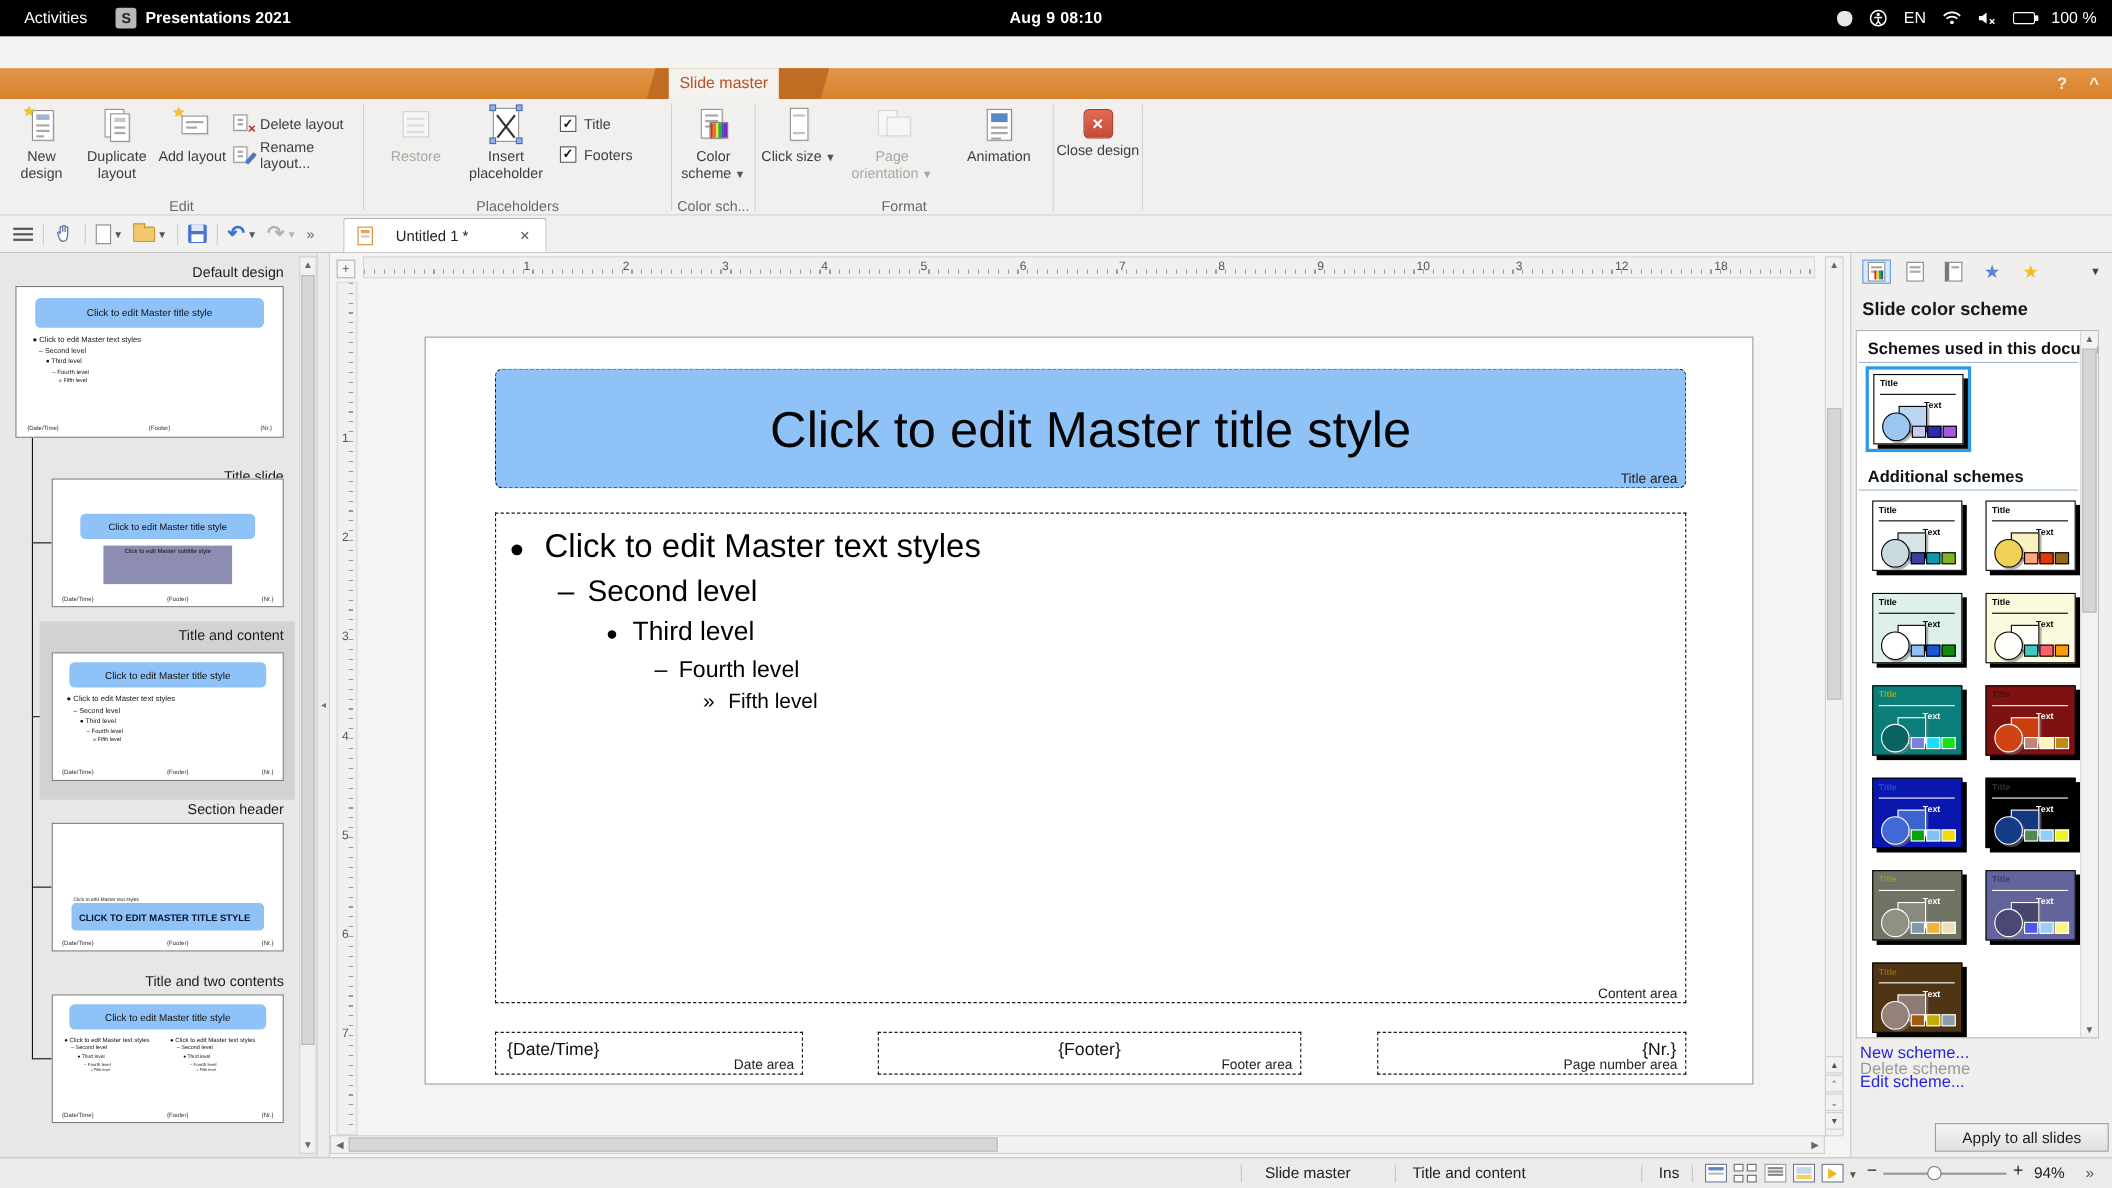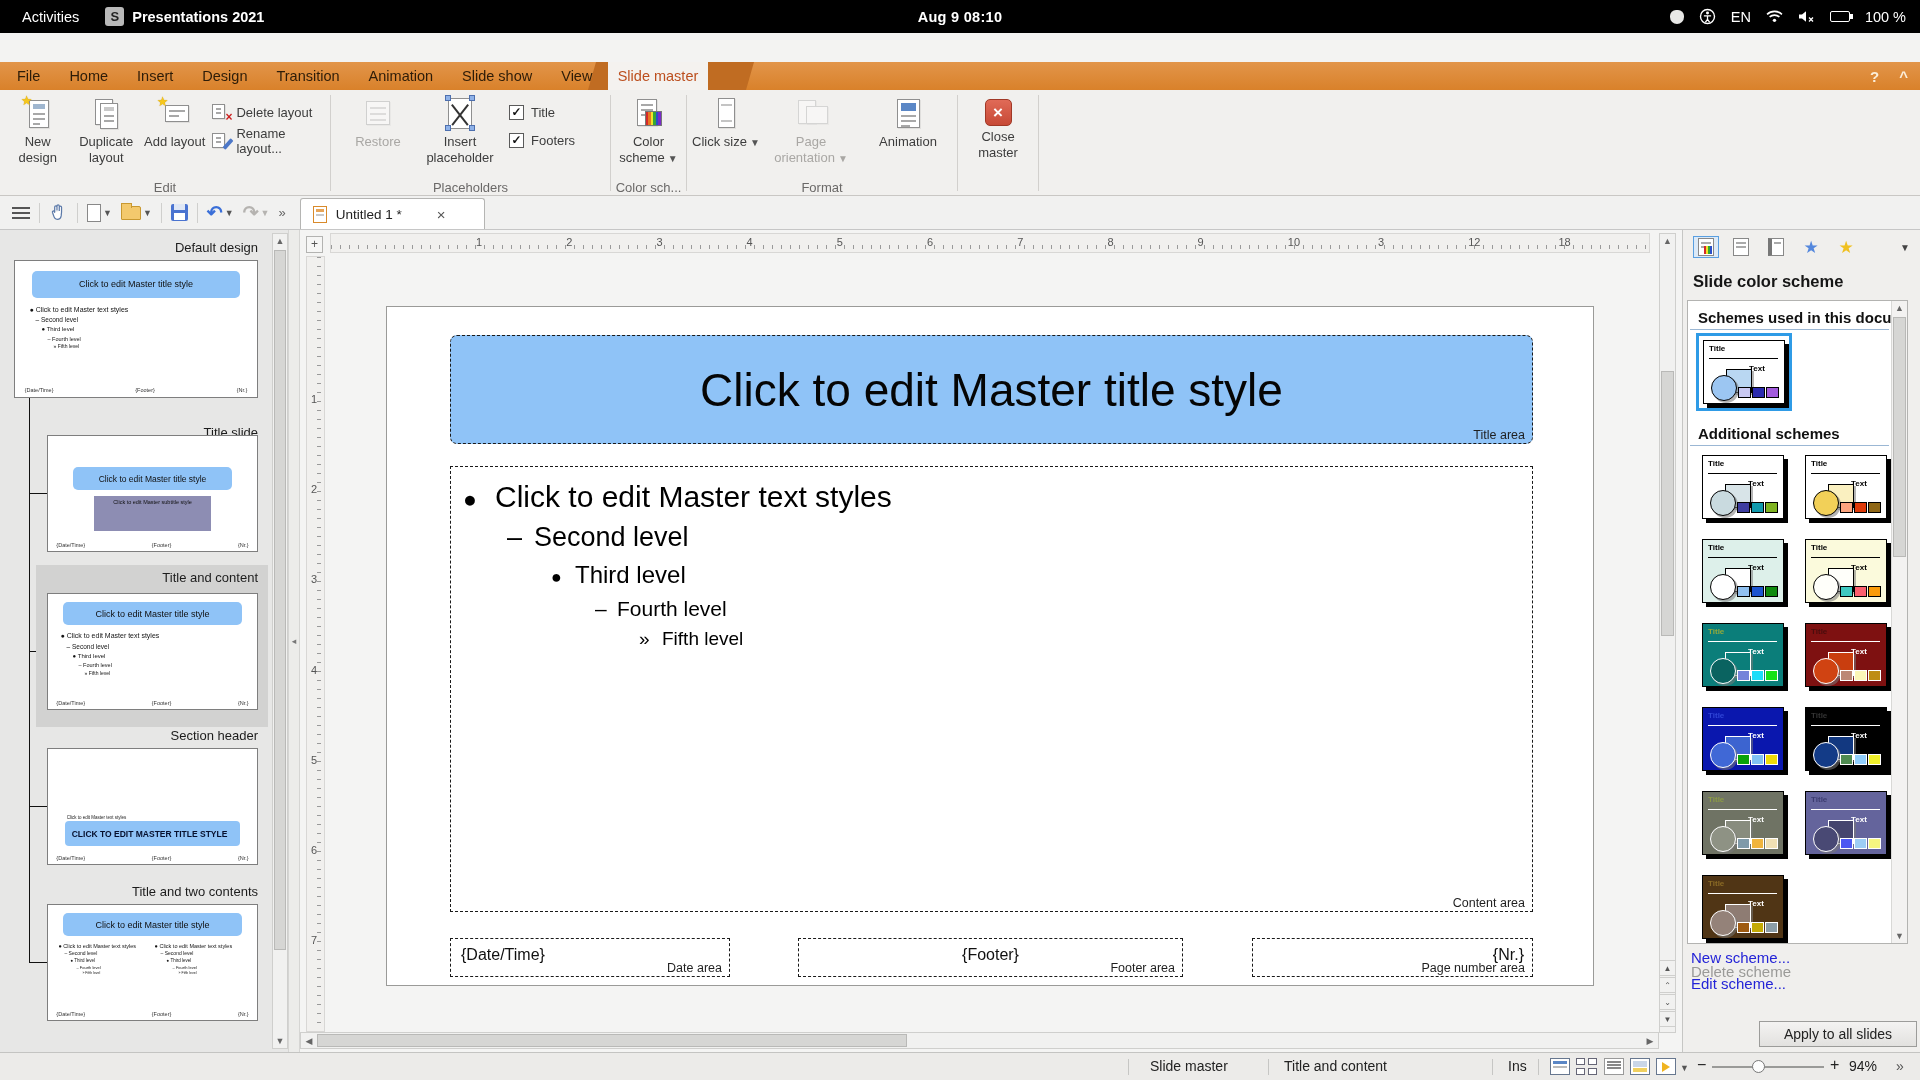--- a/index.html
+++ b/index.html
@@ -85,22 +85,22 @@
   .ham:after{content:"";position:absolute;left:0;right:0;top:3px;height:2px;background:#555}
   .qdoc{width:14px;height:18px;background:#fff;border:1px solid #888}
   .qfolder{width:20px;height:14px;background:#f3c96d;border:1px solid #c89830;border-radius:1px 2px 1px 1px;position:relative}
   .qfolder:before{content:"";position:absolute;left:-1px;top:-4px;width:9px;height:4px;background:#f3c96d;border:1px solid #c89830;border-bottom:none}
   .qsave{width:17px;height:17px;background:#4a73d0;border-radius:2px;position:relative}
   .qsave:before{content:"";position:absolute;left:3px;top:0;width:11px;height:6px;background:#dfe7f5}
   .qsave:after{content:"";position:absolute;left:3px;bottom:1px;width:11px;height:7px;background:#fff}
   .undo{font-size:19px;color:#3a6fd8;font-weight:700;line-height:18px}
   .redo{font-size:19px;color:#b5b3b0;font-weight:700;line-height:18px}
   .chev{font-size:13px;color:#666}
-  .doctab{align-self:flex-end;height:31px;margin-left:5px;background:#fff;border:1px solid #b5b5b3;border-bottom:none;
-          border-radius:3px 3px 0 0;display:flex;align-items:center;gap:9px;padding:0 12px;min-width:185px}
+  .doctab{align-self:flex-end;height:31px;margin-left:17px;background:#fff;border:1px solid #b5b5b3;border-bottom:none;
+          border-radius:3px 3px 0 0;display:flex;align-items:center;gap:21px;padding:0 12px;min-width:185px}
   .doctab .t{font-size:13.5px;color:#222}
   .doctab .x{color:#555;font-size:15px;margin-left:26px}
   .minidoc{width:14px;height:17px;background:#fff;border:1px solid #d98a2b;position:relative}
   .minidoc:before{content:"";position:absolute;left:2px;top:2px;right:2px;height:3px;background:#e8a558}
   .minidoc:after{content:"";position:absolute;left:2px;top:7px;right:2px;height:2px;background:#c9c9c9}
 
   
   .ws{position:absolute;left:0;top:230px;right:0;bottom:28px;background:#f4f4f3}
   .sidebar{position:absolute;left:0;top:0;width:300px;bottom:0;background:#e7e7e6}
   .t-label{position:absolute;right:42px;font-size:13px;color:#1c1c1c;white-space:nowrap}
@@ -229,30 +229,20 @@
         <path d="M11 7 l4 4 M15 7 l-4 4" stroke="#fff" stroke-width="1.3"></path>
       </svg>
       <span class="batt"></span>
       <span>100 %</span>
     </div>
   </div>
 
 
   <div class="tabrow">
     <div class="ctxband"></div>
-    <div class="tabs" id="tabs">
-        <div class="rtab">File</div>
-        <div class="rtab">Home</div>
-        <div class="rtab">Insert</div>
-        <div class="rtab">Design</div>
-        <div class="rtab">Transition</div>
-        <div class="rtab">Animation</div>
-        <div class="rtab">Slide show</div>
-        <div class="rtab">View</div>
-      </div>
     <div class="rtab-active">Slide master</div>
     <div class="tabrow-right">
       <span>?</span>
       <span>^</span>
     </div>
   </div>
 
   <div class="ribbon">
     <div class="rsep" style="left:330px"></div>
       <div class="rsep" style="left:610px"></div>
@@ -414,21 +404,21 @@
           <span>Animation</span>
         </div>
       </div>
       <div class="grp-label">Format</div>
     </div>
 
     <div class="grp" style="left:958px;width:80px">
       <div class="grp-inner" style="justify-content:center">
         <div class="bigbtn" style="width:76px">
           <span class="closemaster">×</span>
-          <span>Close master</span>
+          <span>Close design</span>
         </div>
       </div>
     </div>
   </div>
 
   <div class="quickbar">
     <span class="ham"></span>
     <span class="qsep"></span>
     <svg width="19" height="19" viewBox="0 0 20 20">
       <path d="M6 9.5 V4.2 a1.2 1.2 0 0 1 2.4 0 V8 M8.4 8 V3.2 a1.2 1.2 0 0 1 2.4 0 V8 M10.8 8.3 V4.4 a1.2 1.2 0 0 1 2.4 0 V9.5 L12.8 13.6 a4.2 4.2 0 0 1 -4.1 3.6 C6 17.2 5.2 15 4.6 12.6 L3.6 9.7 a1.1 1.1 0 0 1 2 -.8 L6 10.3" fill="#fff" stroke="#5b79a8" stroke-width="1.3"></path>

